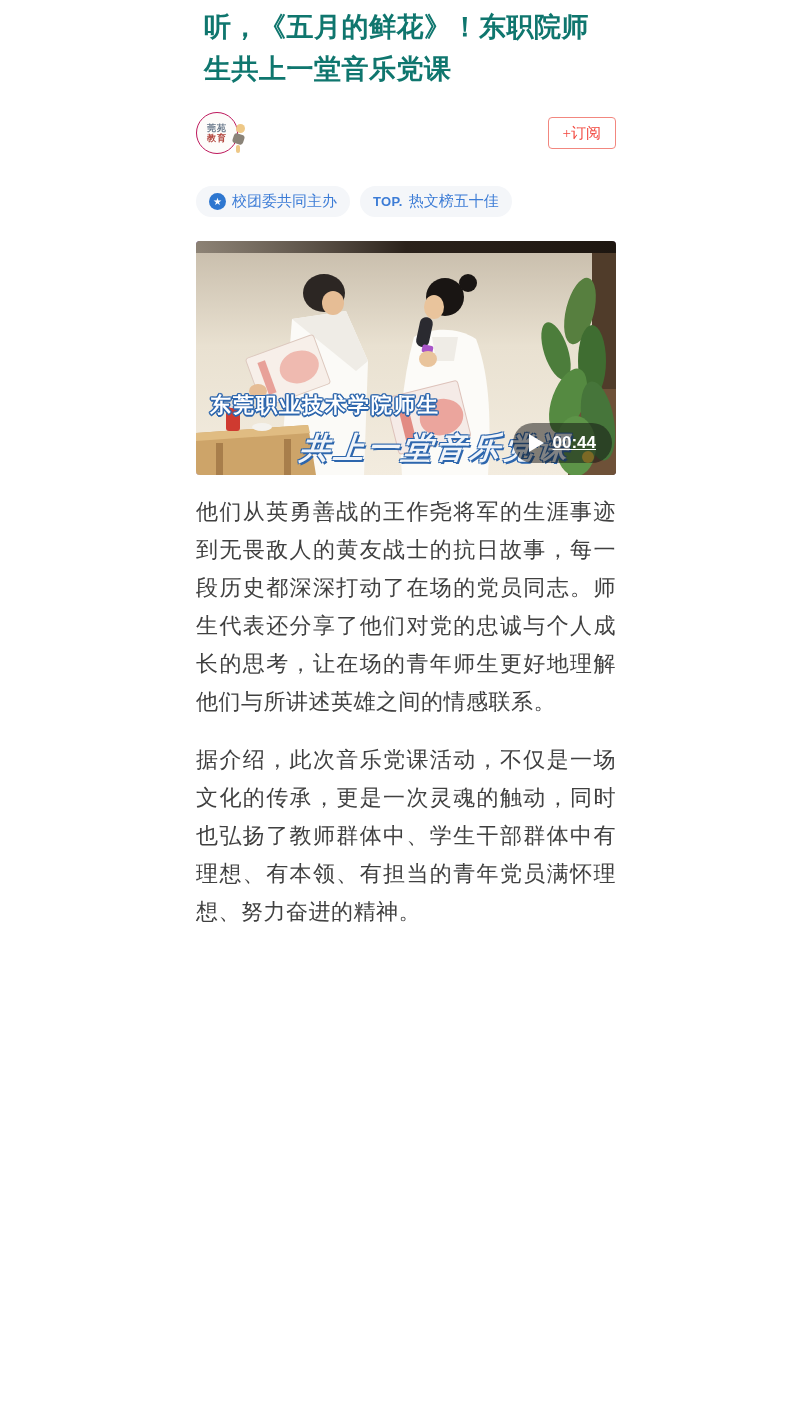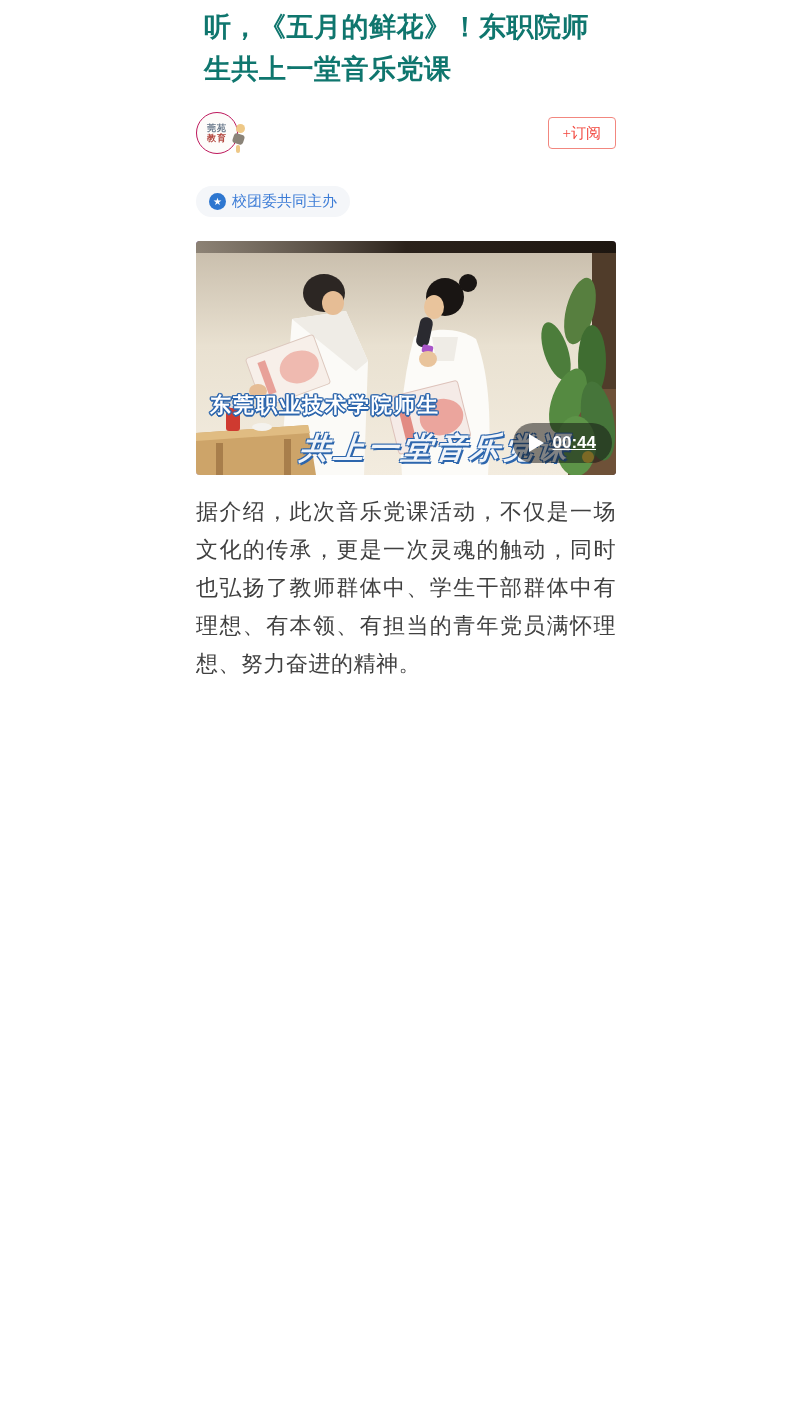--- a/index.html
+++ b/index.html
@@ -122,20 +122,24 @@
     </div>
     <div class="author-meta">
     </div>
     <button class="subscribe-btn">+订阅</button>
   </div>
 
   <div class="tags-row">
     <div class="tag">
       <span class="tag-star">★</span>
       <span>校团委共同主办</span>
+    </div>
+    <div class="tag">
+      <span class="tag-top">TOP.</span>
+      <span>热文榜五十佳</span>
     </div>
   </div>
 
   <div class="video">
     <svg class="scene" viewBox="0 0 420 234" preserveAspectRatio="none" aria-hidden="true">
       <defs>
         <linearGradient id="wall" x1="0" y1="0" x2="0" y2="1">
           <stop offset="0" stop-color="#c6bba9"></stop>
           <stop offset="0.45" stop-color="#e9e1d1"></stop>
           <stop offset="1" stop-color="#f3ecdf"></stop>
@@ -197,15 +201,16 @@
       </g>
     </svg>
     <div class="caption1">东莞职业技术学院师生</div>
     <div class="caption2">共上一堂音乐党课</div>
     <div class="duration">
       <span class="play-tri"></span>
       <span>00:44</span>
     </div>
   </div>
 
+  <p class="body-p">他们从英勇善战的王作尧将军的生涯事迹到无畏敌人的黄友战士的抗日故事，每一段历史都深深打动了在场的党员同志。师生代表还分享了他们对党的忠诚与个人成长的思考，让在场的青年师生更好地理解他们与所讲述英雄之间的情感联系。</p>
   <p class="body-p">据介绍，此次音乐党课活动，不仅是一场文化的传承，更是一次灵魂的触动，同时也弘扬了教师群体中、学生干部群体中有理想、有本领、有担当的青年党员满怀理想、努力奋进的精神。</p>
 
 </div>
 
 </body></html>

